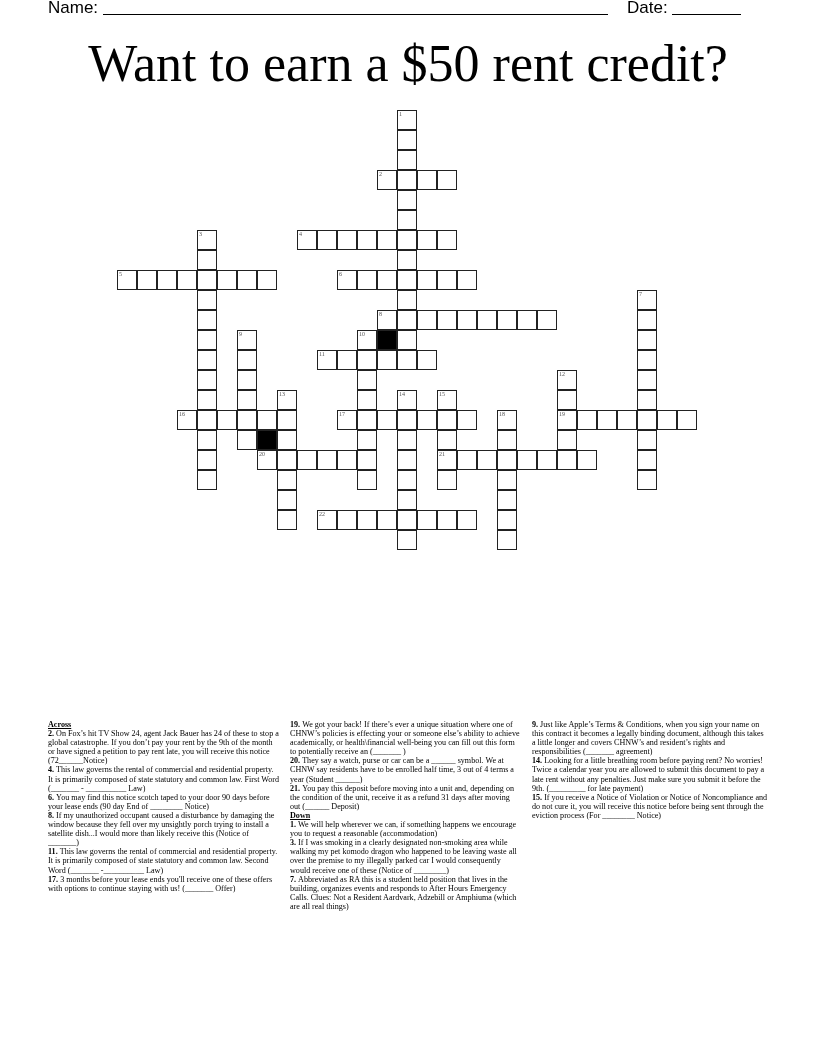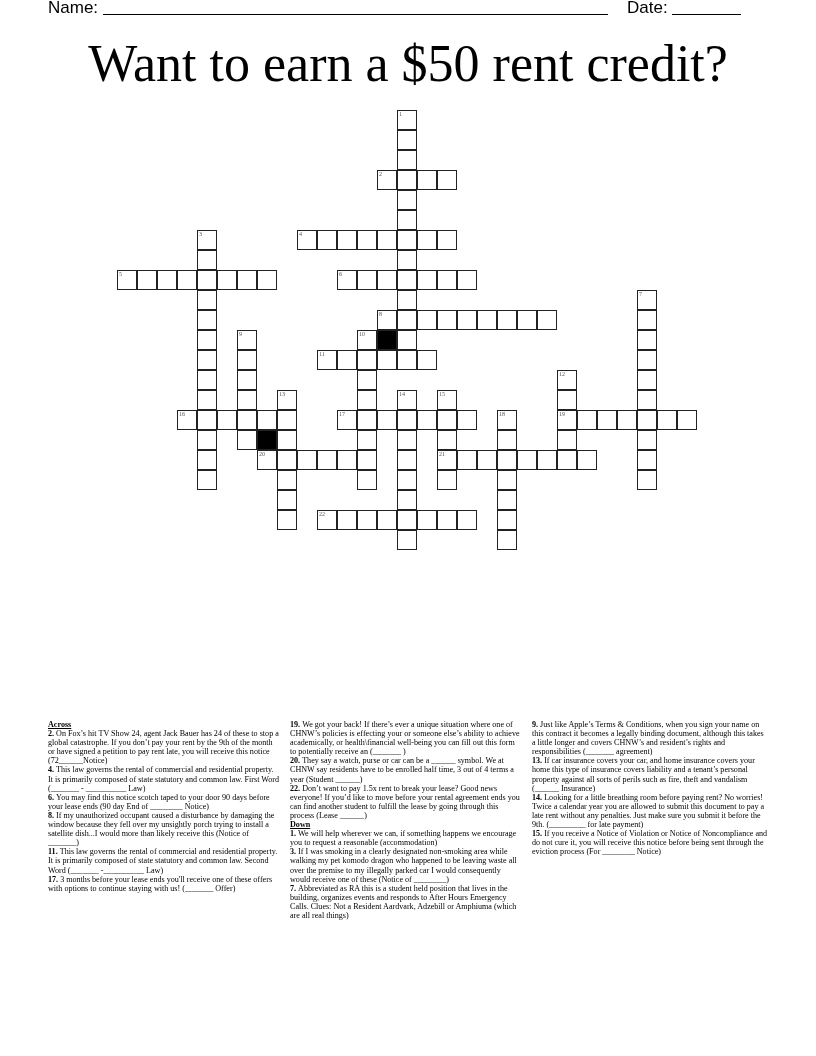--- a/index.html
+++ b/index.html
@@ -235,30 +235,29 @@
       <span class="clue"><b>8. </b><span>If my unauthorized occupant caused a disturbance by damaging the window because they fell over my unsightly porch trying to install a satellite dish...I would more than likely receive this (Notice of _______)</span></span>
       <span class="clue"><b>11. </b><span>This law governs the rental of commercial and residential property. It is primarily composed of state statutory and common law. Second Word (_______ -__________ Law)</span></span>
       <span class="clue"><b>17. </b><span>3 months before your lease ends you'll receive one of these offers with options to continue staying with us! (_______ Offer)</span></span>
     </div>
 </div>
 
 <div id="col2" class="clues">
   <div>
       <span class="clue"><b>19. </b><span>We got your back! If there’s ever a unique situation where one of CHNW’s policies is effecting your or someone else’s ability to achieve academically, or health\financial well-being you can fill out this form to potentially receive an (_______ )</span></span>
       <span class="clue"><b>20. </b><span>They say a watch, purse or car can be a ______ symbol. We at CHNW say residents have to be enrolled half time, 3 out of 4 terms a year (Student ______)</span></span>
-      <span class="clue"><b>22. </b><span>Don’t want to pay 1.5x rent to break your lease? Good news everyone! If you’d like to move before your rental agreement ends you can find another student to fulfill the lease by going through this process (Lease ______)</span></span>
+      <span class="clue"><b>21. </b><span>You pay this deposit before moving into a unit and, depending on the condition of the unit, receive it as a refund 31 days after moving out (______ Deposit)</span></span>
     </div>
   <span class="head">Down</span>
   <div>
       <span class="clue"><b>1. </b><span>We will help wherever we can, if something happens we encourage you to request a reasonable (accommodation)</span></span>
       <span class="clue"><b>3. </b><span>If I was smoking in a clearly designated non-smoking area while walking my pet komodo dragon who happened to be leaving waste all over the premise to my illegally parked car I would consequently would receive one of these (Notice of ________)</span></span>
       <span class="clue"><b>7. </b><span>Abbreviated as RA this is a student held position that lives in the building, organizes events and responds to After Hours Emergency Calls. Clues: Not a Resident Aardvark, Adzebill or Amphiuma (which are all real things)</span></span>
     </div>
 </div>
 
 <div id="col3" class="clues">
   <div>
       <span class="clue"><b>9. </b><span>Just like Apple’s Terms &amp; Conditions, when you sign your name on this contract it becomes a legally binding document, although this takes a little longer and covers CHNW’s and resident’s rights and responsibilities (_______ agreement)</span></span>
-      <span class="clue"><b>13. </b><span>If car insurance covers your car, and home insurance covers your home this type of insurance covers liability and a tenant’s personal property against all sorts of perils such as fire, theft and vandalism (______ Insurance)</span></span>
       <span class="clue"><b>14. </b><span>Looking for a little breathing room before paying rent? No worries! Twice a calendar year you are allowed to submit this document to pay a late rent without any penalties. Just make sure you submit it before the 9th. (_________ for late payment)</span></span>
       <span class="clue"><b>15. </b><span>If you receive a Notice of Violation or Notice of Noncompliance and do not cure it, you will receive this notice before being sent through the eviction process (For ________ Notice)</span></span>
     </div>
 </div>
 
 </body></html>

